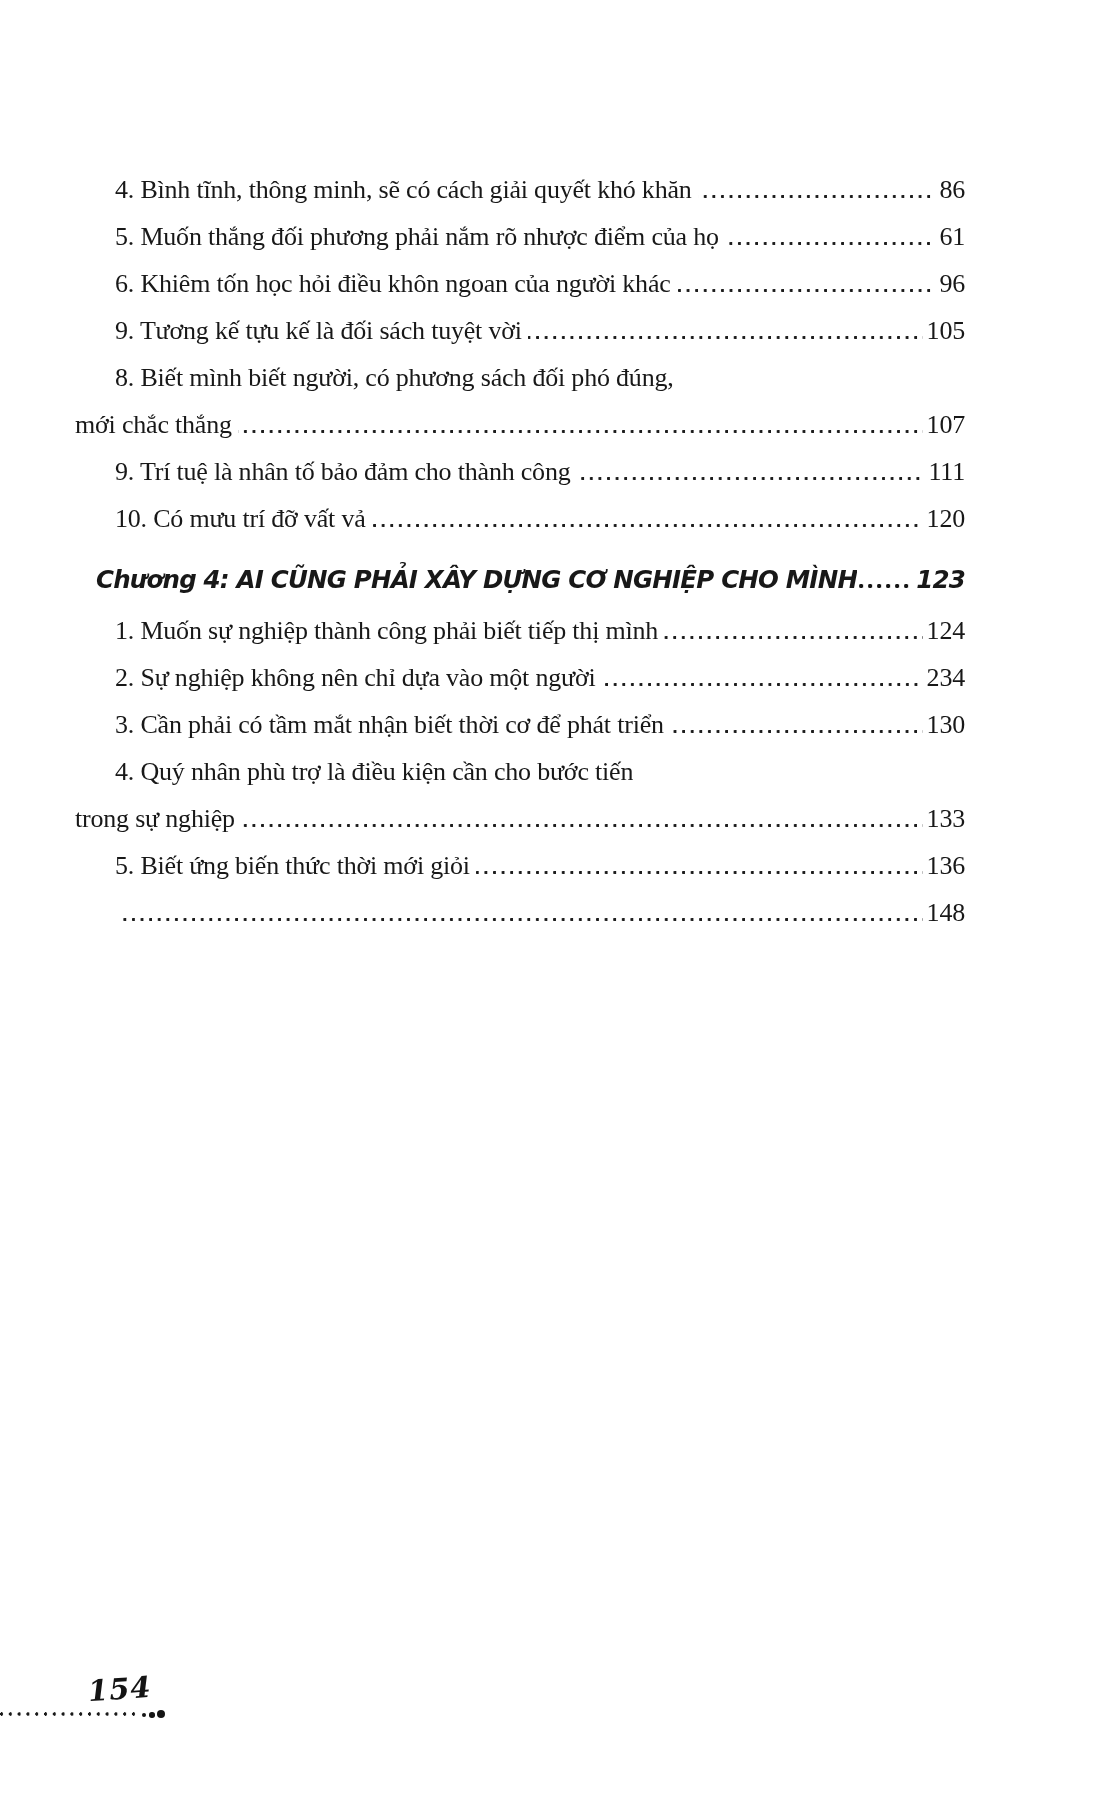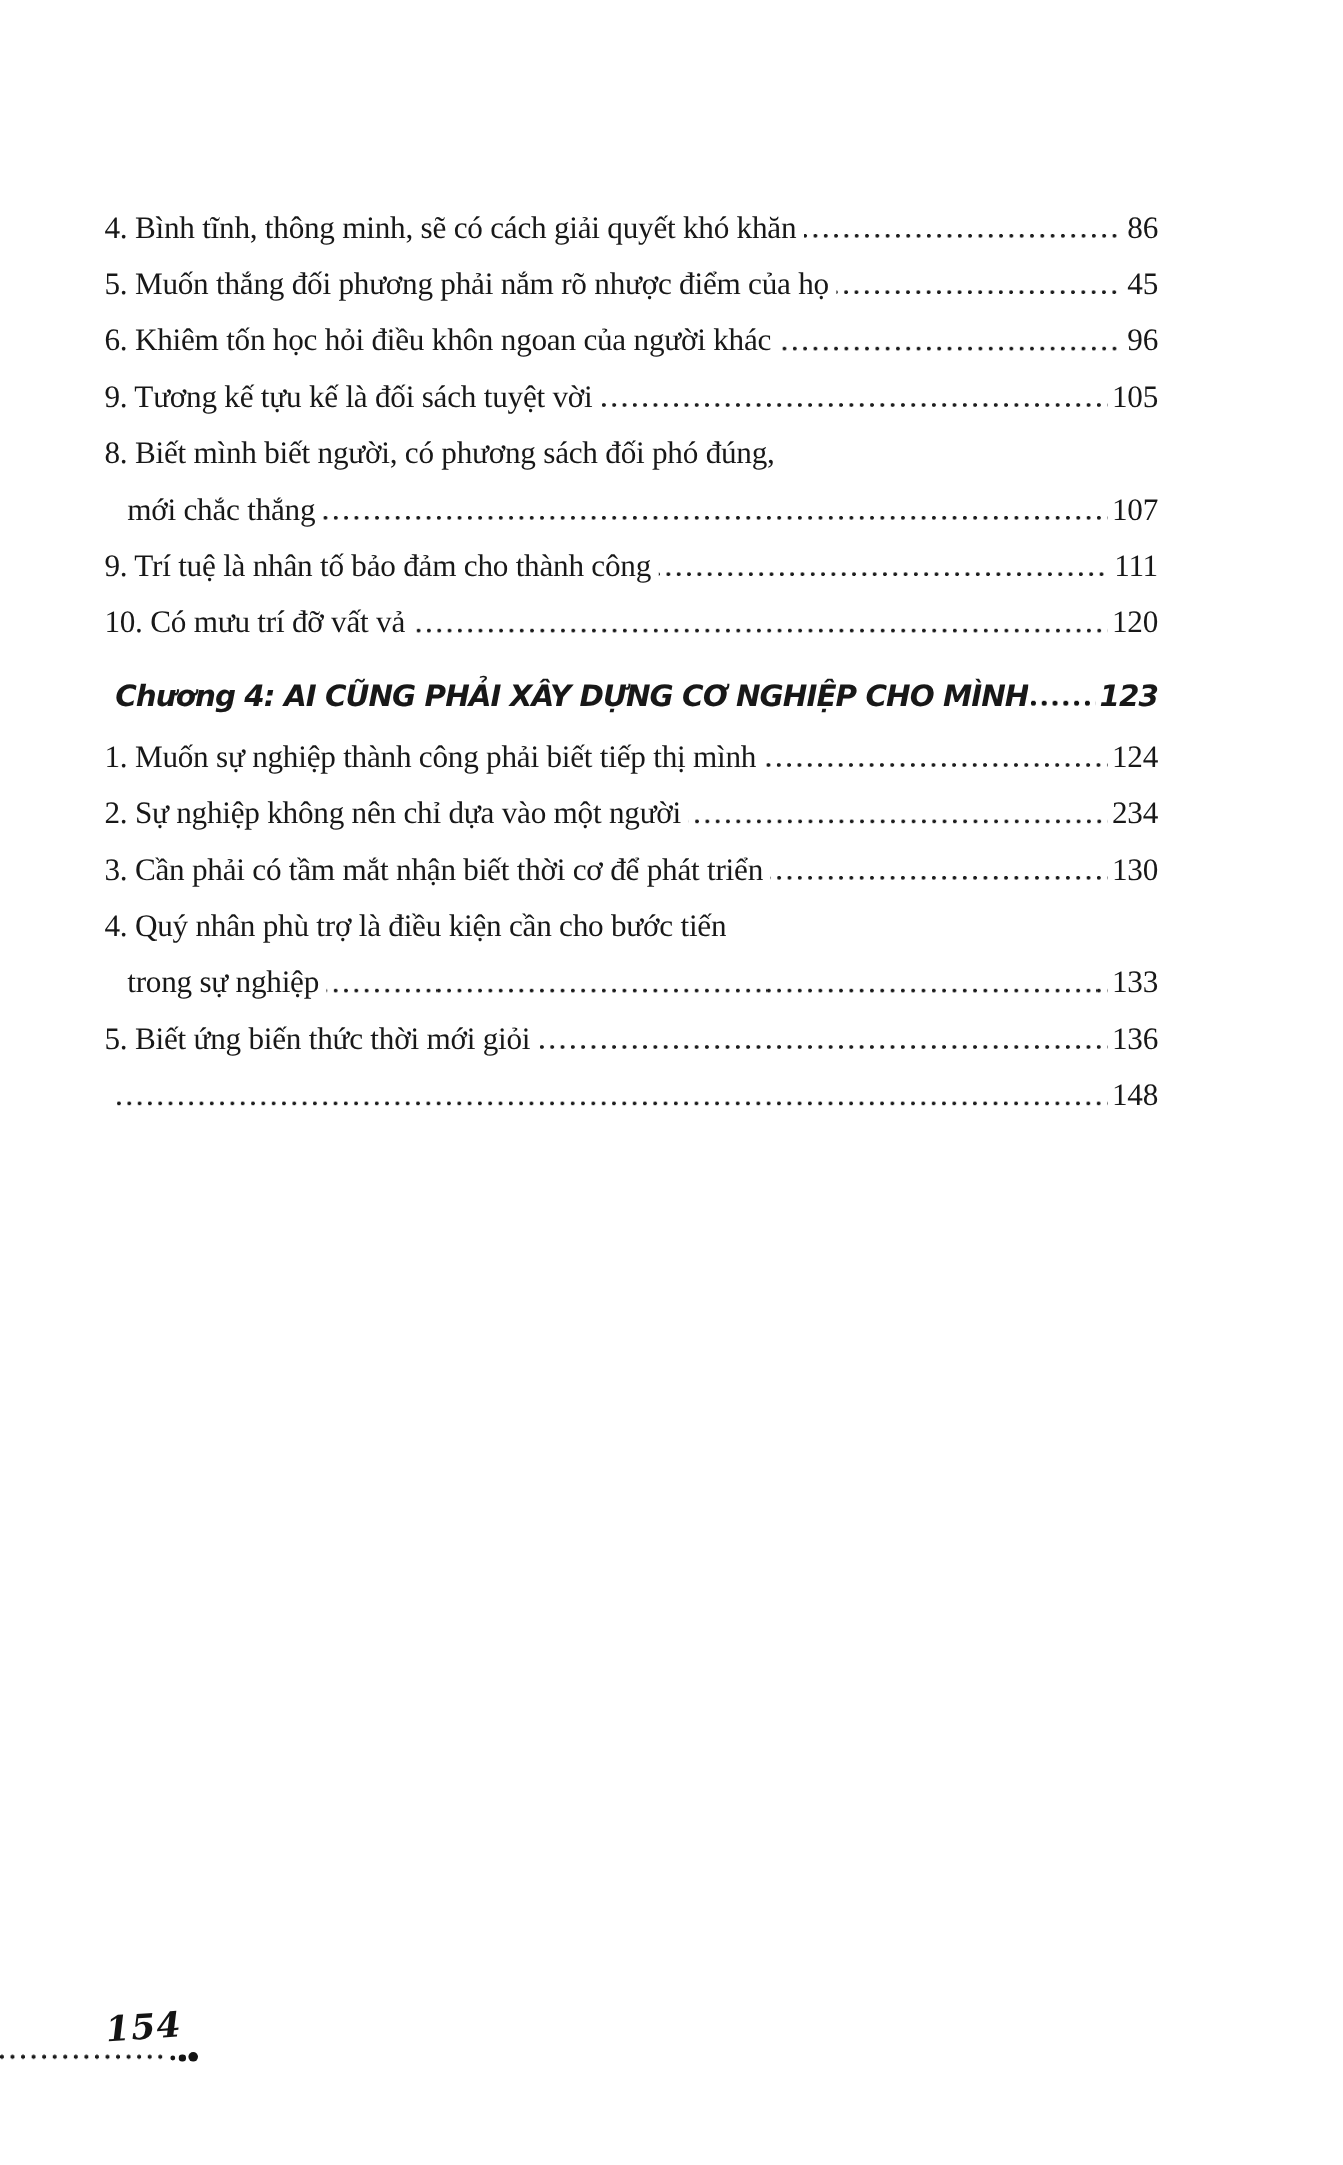--- a/index.html
+++ b/index.html
@@ -23,24 +23,24 @@
     right: 154px; 
   }
   .row {
     display: flex;
     align-items: baseline;
     height: 47px;
     line-height: 47px;
     font-size: 26px;
     letter-spacing: -0.2px;
     white-space: nowrap;
-    padding-left: 87px;
+    padding-left: 115px;
   }
   .row.cont {
-    padding-left: 106px;
+    padding-left: 75px;
   }
   .row .txt {
     flex: 0 1 auto;
     overflow: hidden;
   }
   .row .leader {
     flex: 1 1 12px;
     height: 3px;
     margin: 0 4px 0 6px;
     background-image: radial-gradient(circle at 1.5px 1.5px, #1c1c1c 1.35px, rgba(0,0,0,0) 1.8px);
@@ -107,21 +107,21 @@
   <div class="toc">
 
     <div class="row">
       <span class="txt">4. Bình tĩnh, thông minh, sẽ có cách giải quyết khó khăn</span>
       <span class="leader"></span>
       <span class="num">86</span>
     </div>
     <div class="row">
       <span class="txt">5. Muốn thắng đối phương phải nắm rõ nhược điểm của họ</span>
       <span class="leader"></span>
-      <span class="num">45</span>
+      <span class="num">61</span>
     </div>
     <div class="row">
       <span class="txt">6. Khiêm tốn học hỏi điều khôn ngoan của người khác</span>
       <span class="leader"></span>
       <span class="num">96</span>
     </div>
     <div class="row">
       <span class="txt">9. Tương kế tựu kế là đối sách tuyệt vời</span>
       <span class="leader"></span>
       <span class="num">105</span>

